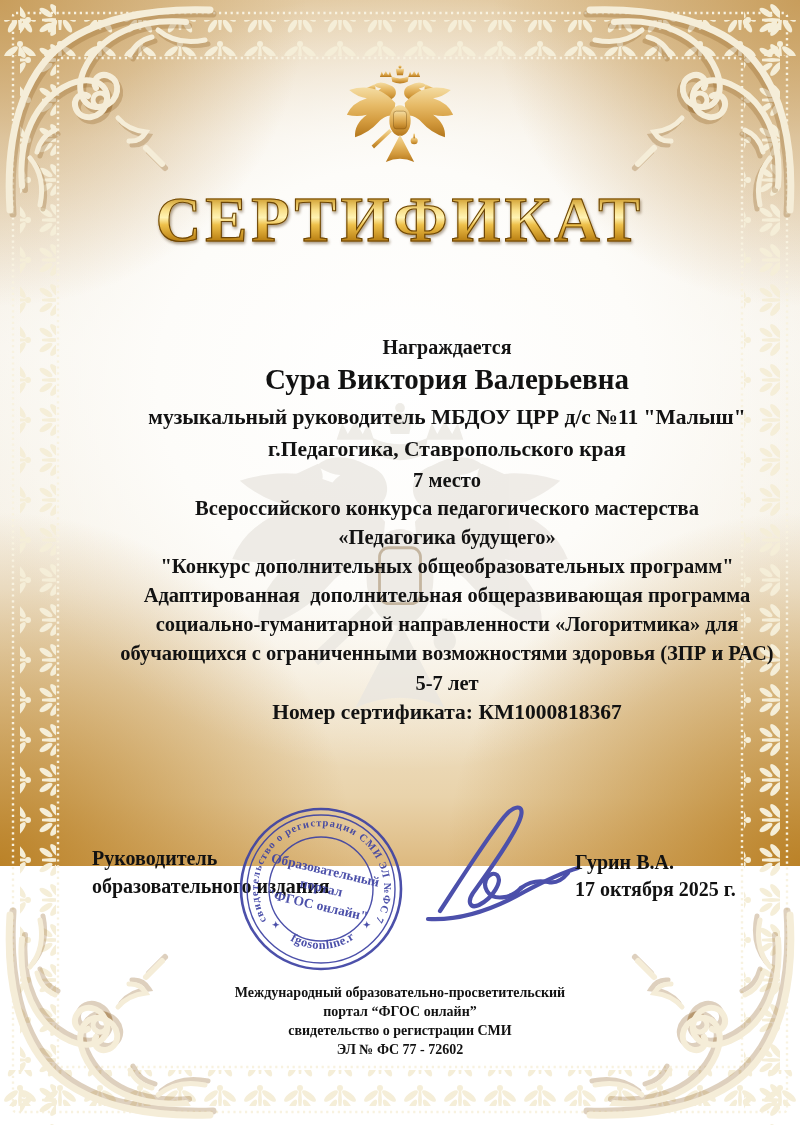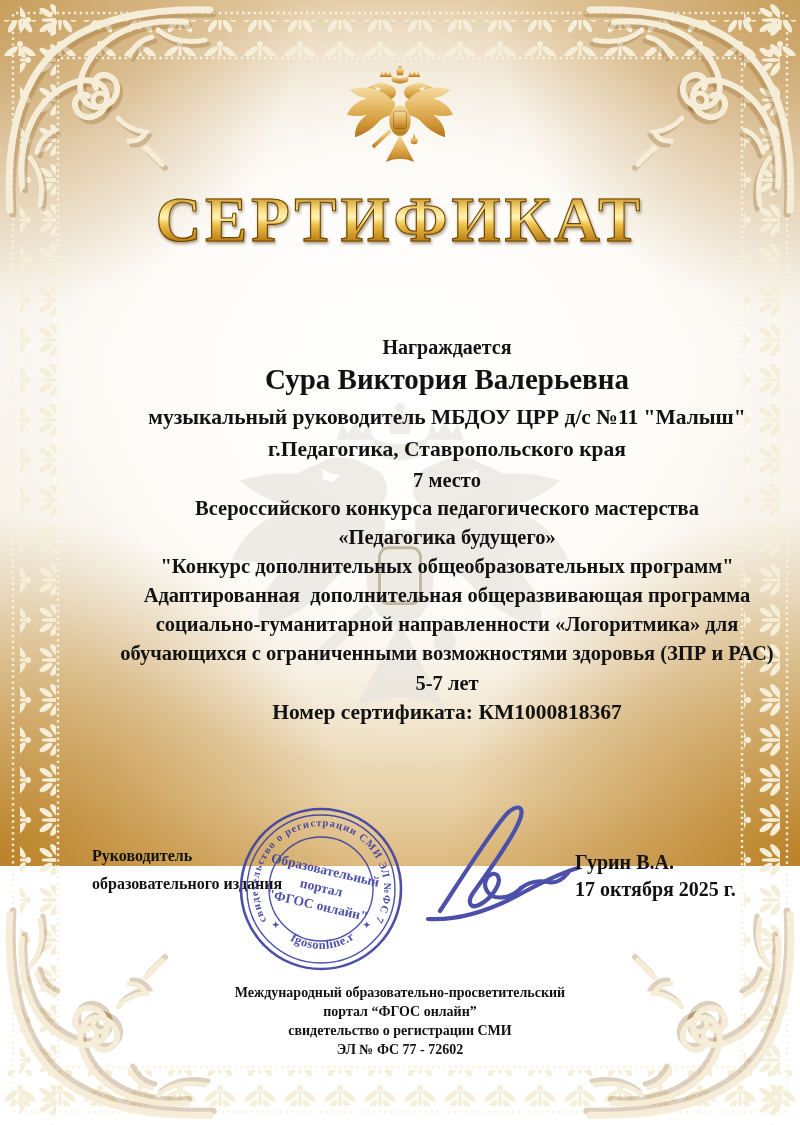--- a/index.html
+++ b/index.html
@@ -21,21 +21,21 @@
     font-size:63px; font-weight:bold; letter-spacing:4px; color:#c9932b;
     -webkit-text-stroke:1.1px #6b4508;
     filter:drop-shadow(1px 2px 1.5px rgba(70,40,0,.45));}
   @supports (-webkit-background-clip:text){
     .title{background:linear-gradient(180deg,#8a5a10 0%, #c8921e 16%, #f9e08a 36%, #fff3b4 46%, #eec04a 56%, #b97f12 78%, #7a4d08 100%);
       -webkit-background-clip:text; background-clip:text; -webkit-text-fill-color:transparent;}
   }
   .tline{position:absolute; left:0; width:100%; text-align:center; font-weight:bold;
     color:#121212; white-space:pre-wrap;padding-left:47px;}
   .fz20{font-size:20px}.fz205{font-size:20.5px}.fz215{font-size:21.5px}.fz29{font-size:29px}
-  .sig-role{position:absolute; left:92px; font-size:16px; font-weight:bold; color:#121212; text-align:left;}
+  .sig-role{position:absolute; left:92px; font-size:20px; font-weight:bold; color:#121212; text-align:left;}
   .sig-name,.sig-date{position:absolute; left:575px; font-size:20px; font-weight:bold; color:#121212;}
   .stamp-svg{position:absolute; left:236px; top:804px; width:170px; height:170px; opacity:.92;}
   .signature-svg{position:absolute; left:420px; top:795px; width:170px; height:140px;}
   .fline{position:absolute; left:0; width:100%; text-align:center; font-weight:bold; font-size:14px; color:#121212;}
 </style>
 </head>
 <body>
 
 <div class="page">
 

